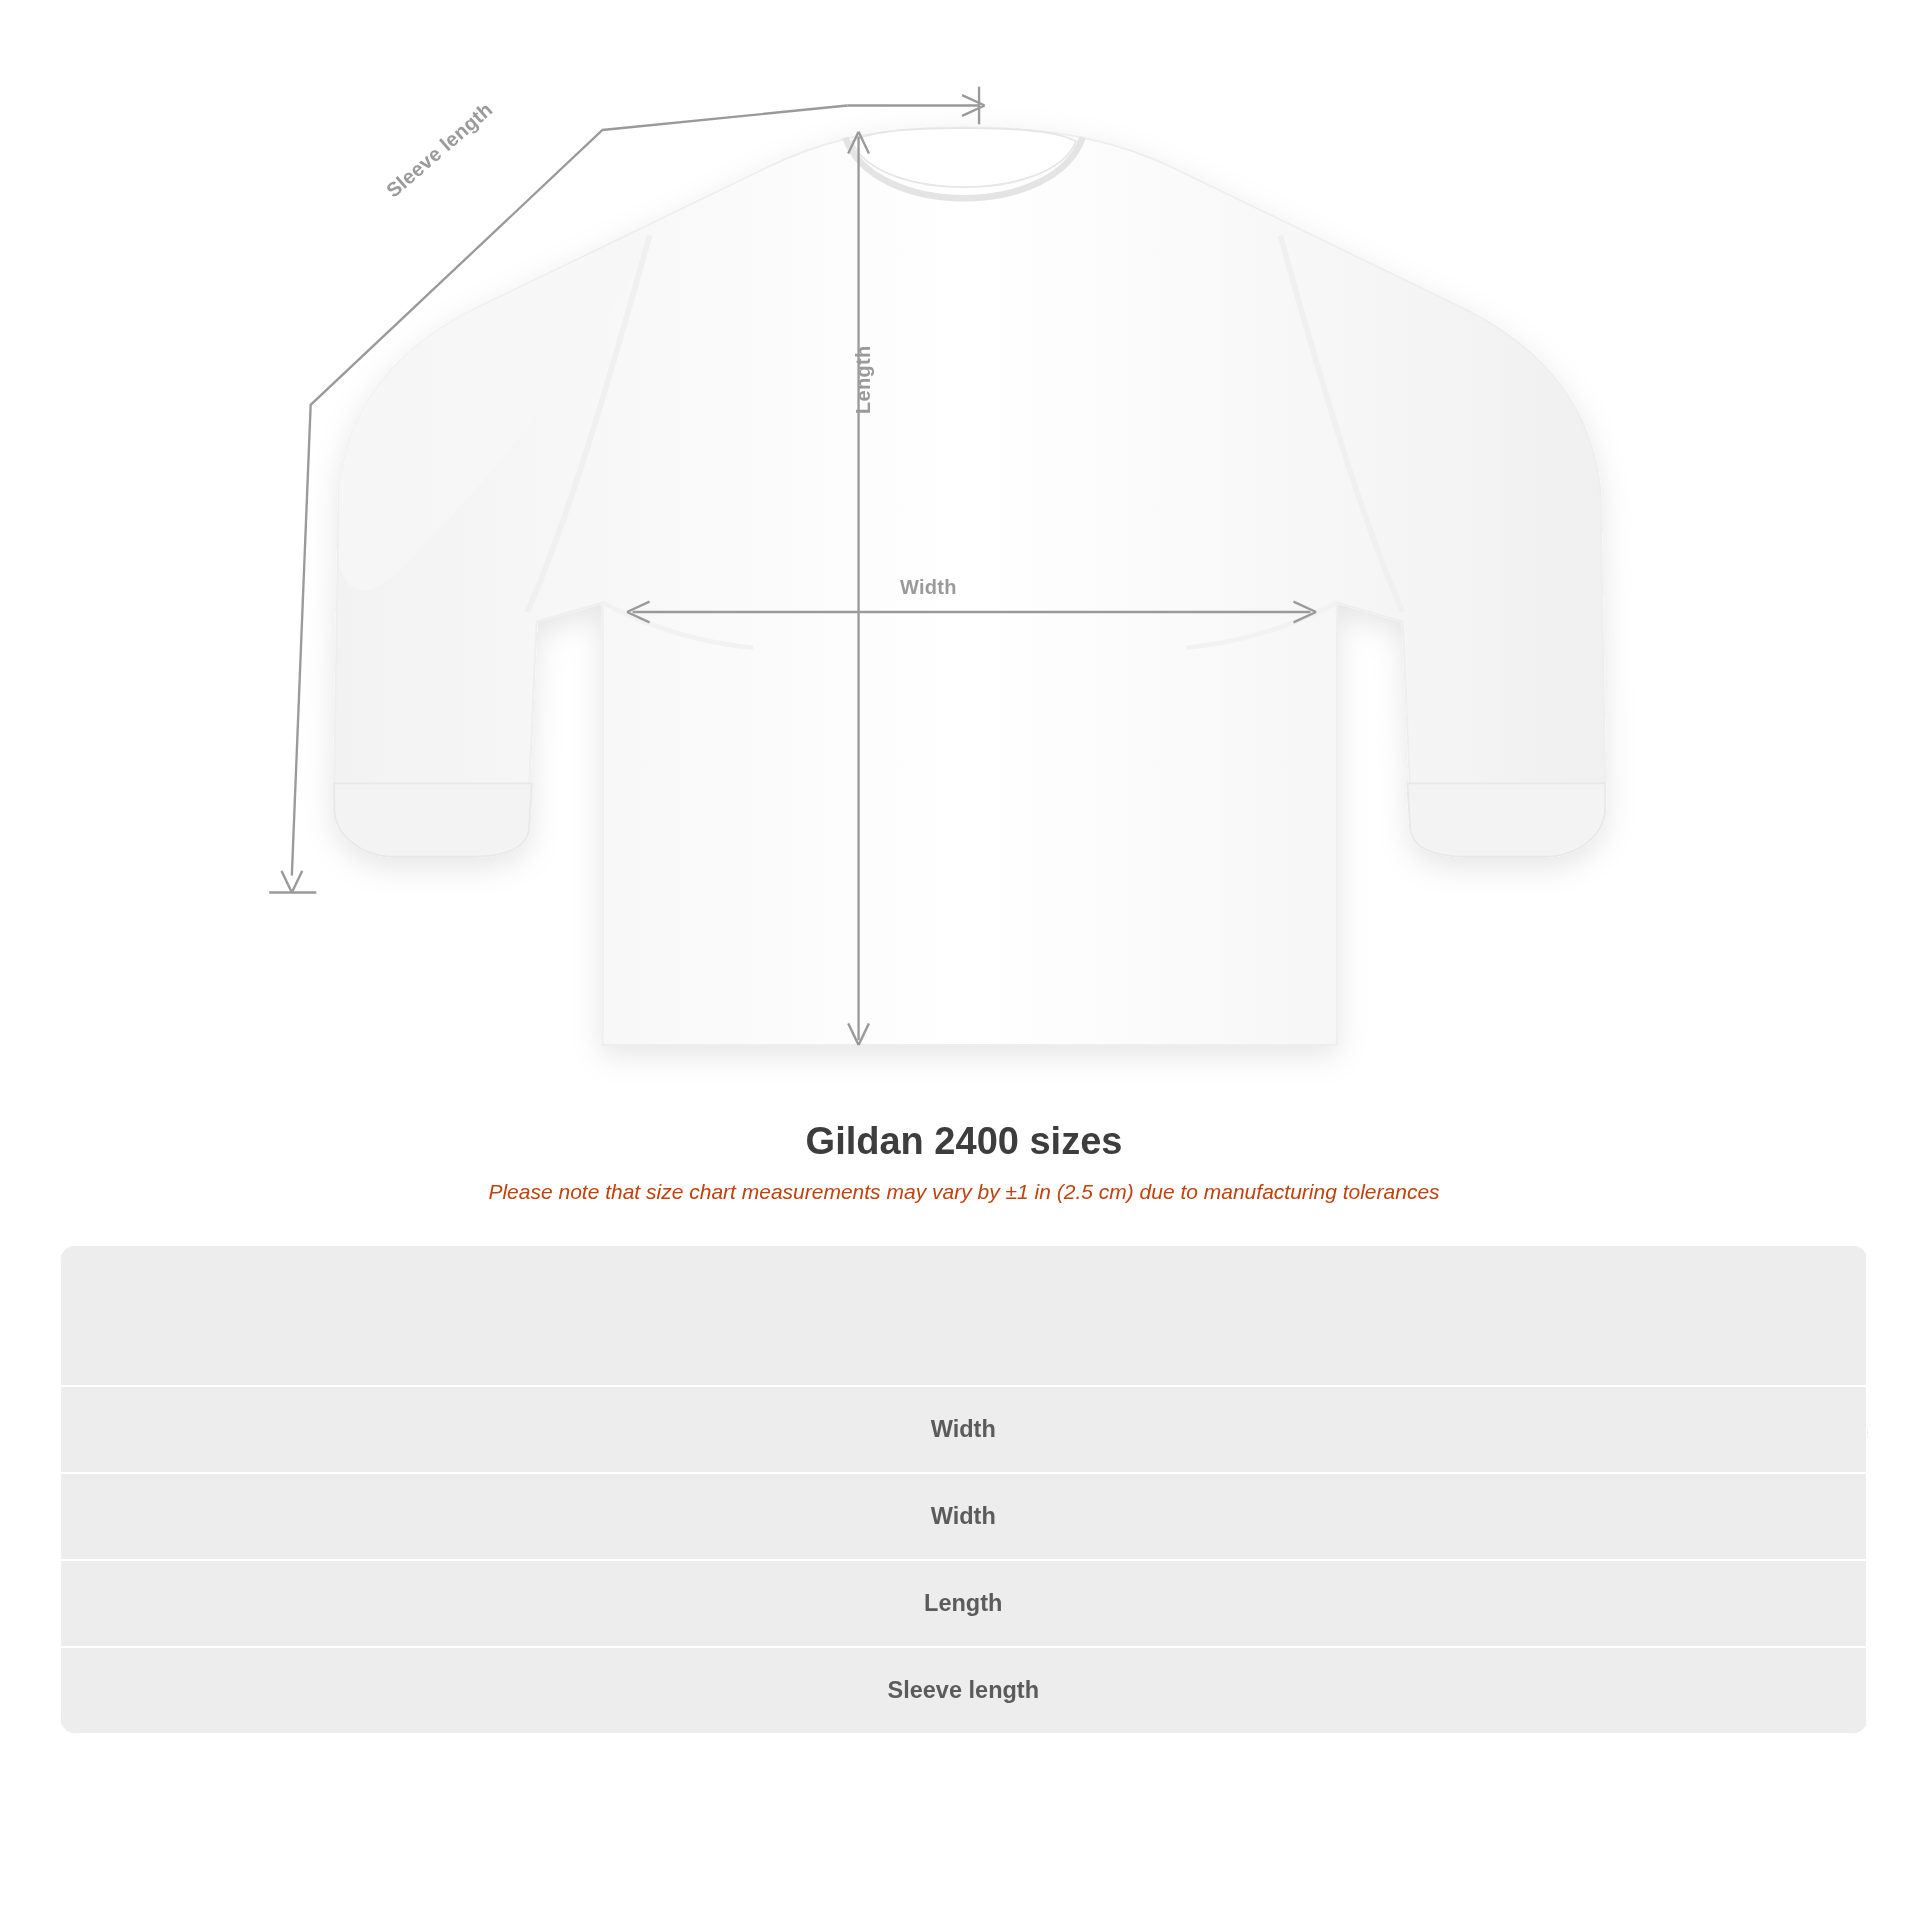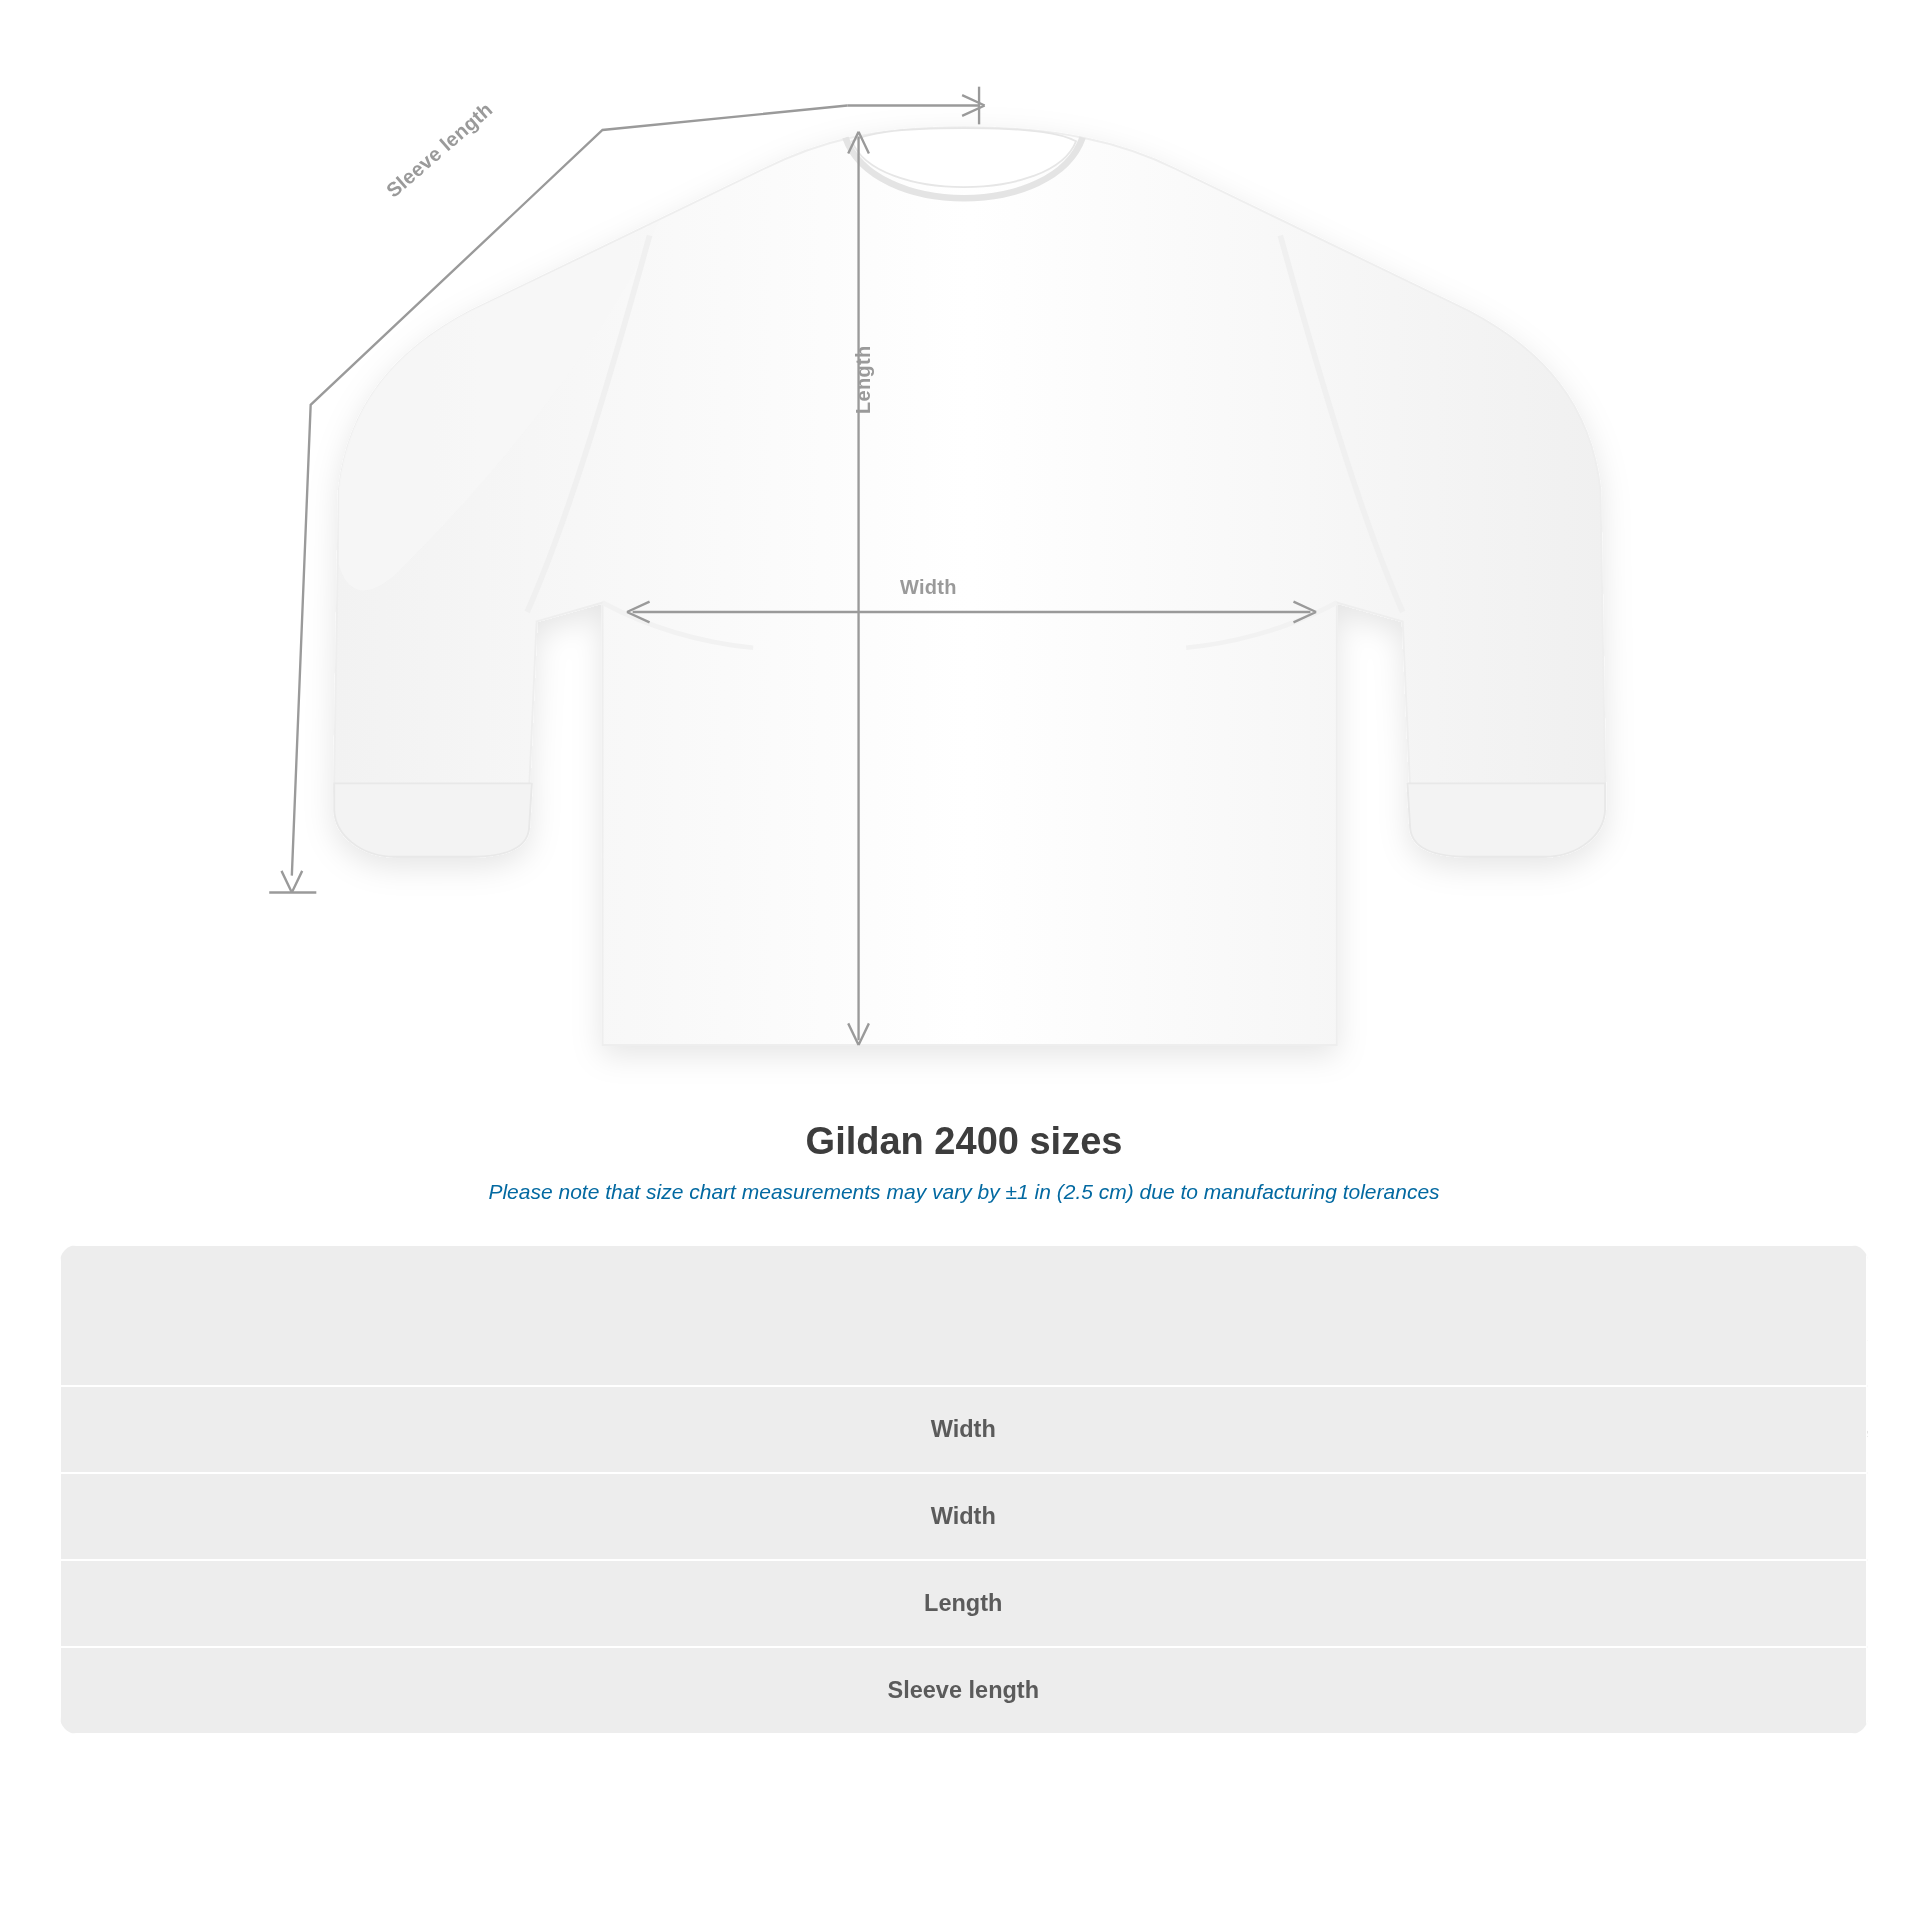--- a/index.html
+++ b/index.html
@@ -51,21 +51,21 @@
   }
   .chart-title {
     font-size: 38px;
     font-weight: bold;
     color: #3d3d3d;
     margin: 0 0 17px 0;
   }
   .chart-note {
     font-size: 21px;
     font-style: italic;
-    color: #0369a1;
+    color: #c2410c;
     margin: 12px;
   }
 
   
   .table-wrap {
     margin: 41px 60px 0 60px;
   }
   table.size-table {
     border-collapse: separate;
     border-spacing: 0;

